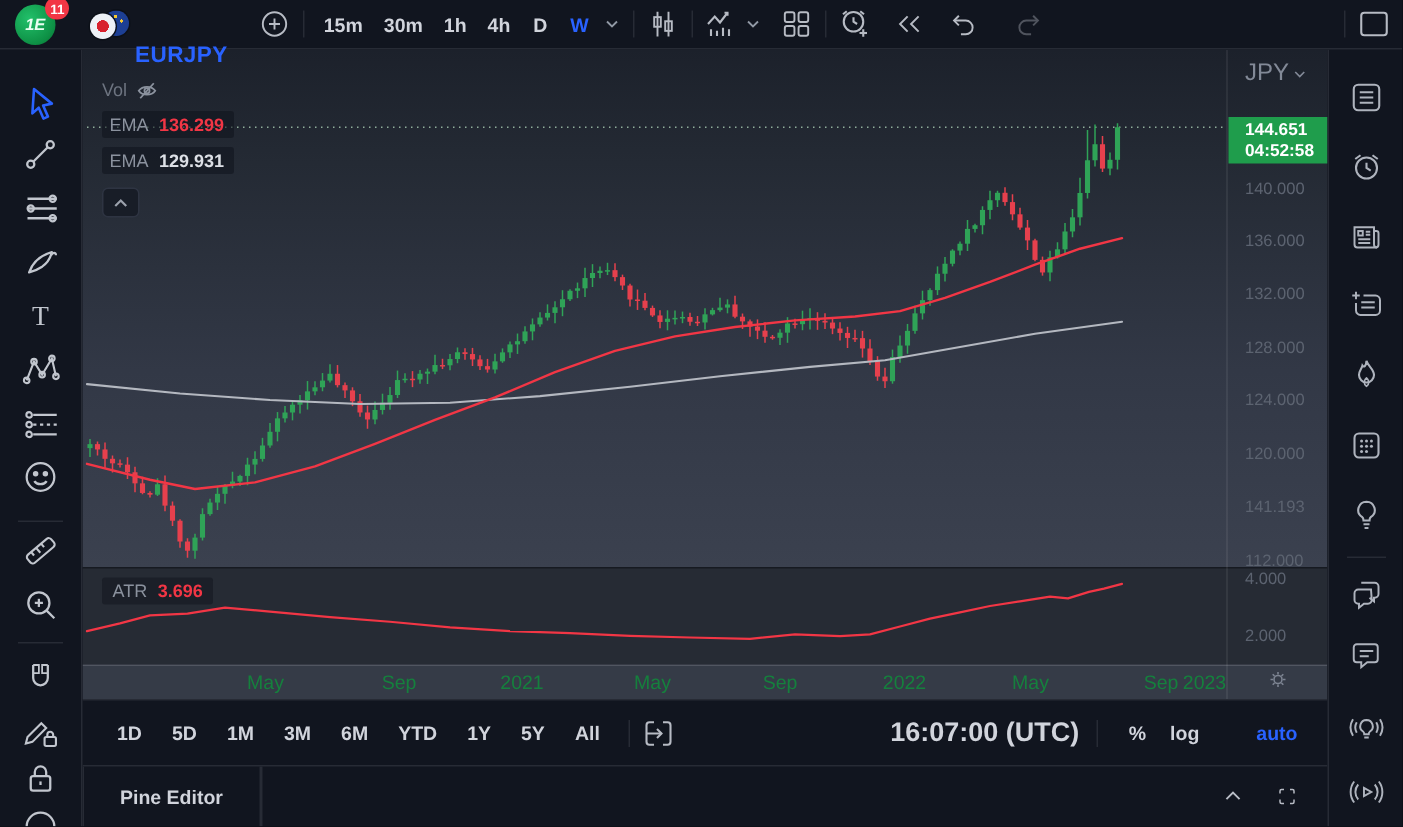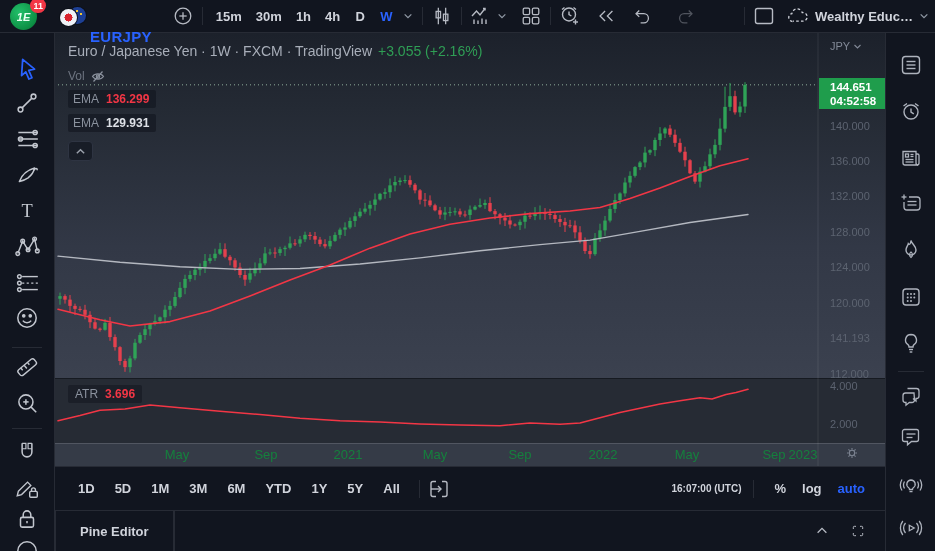--- a/index.html
+++ b/index.html
@@ -49,33 +49,33 @@
   .vol-row { margin-top:9px; display:flex; align-items:center; gap:5px; color:#6d7480; font-size:12px; }
   .ind-row { margin-top:6px; display:flex; align-items:center; gap:7px; font-size:12px; color:#8b929e; background:rgba(15,19,28,.55); padding:2px 7px 2px 5px; border-radius:2px; width:fit-content; }
   .ind-val-red { color:#f23645; font-weight:600; }
   .ind-val-white { color:#dde0e6; font-weight:600; }
   .collapse-btn { margin-top:9px; width:25px; height:20px; background:#181d27; border:1px solid #2e3442; border-radius:4px; display:flex; align-items:center; justify-content:center; color:#9aa0ab; cursor:pointer; }
 
   .atr-label { position:absolute; left:13px; top:352px; z-index:3; display:flex; gap:7px; font-size:12px; color:#8b929e; background:rgba(15,19,28,.5); padding:2px 7px; border-radius:2px; }
 
   
   .axis-col { position:absolute; left:763px; top:0; width:67px; height:433px; z-index:2; }
-  .axis-cur { position:absolute; left:12px; top:7px; display:flex; align-items:center; gap:3px; color:#828997; font-size:11px; cursor:pointer; }
+  .axis-cur { position:absolute; left:12px; top:7px; display:flex; align-items:center; gap:3px; color:#828997; font-size:16px; cursor:pointer; }
   .tick { position:absolute; left:12px; height:14px; line-height:14px; font-size:11px; color:#5c6370; }
   .price-badge { position:absolute; left:1px; top:45px; width:66px; height:31px; background:#1f9d4c; color:#fff; font-size:11.5px; font-weight:700; padding:2px 0 0 11px; line-height:14px; }
   .gear { position:absolute; left:26px; top:412px; color:#7d8492; cursor:pointer; }
 
   .time-label { position:absolute; top:414px; width:44px; text-align:center; font-size:13px; color:#15803d; z-index:2; }
 
   
   .rangebar { height:44px; display:flex; align-items:center; border-top:1px solid #272b35; background:#11151f; padding:0 12px 0 16px; }
   .range-btn { padding:4px 7px; margin-right:6px; font-weight:600; font-size:13px; color:#d1d4dc; border-radius:3px; cursor:pointer; }
-  .clock { margin-left:auto; font-size:10px; font-weight:600; color:#d1d4dc; cursor:pointer; }
+  .clock { margin-left:auto; font-size:18px; font-weight:600; color:#d1d4dc; cursor:pointer; }
   .scale-btn { padding:4px 8px; font-weight:600; font-size:13px; color:#d1d4dc; border-radius:3px; cursor:pointer; }
-  .scale-btn.blue { color:#2962ff; }
+  .scale-btn.blue { color:#2962ff;margin-left:22px; }
 
   
   .tabsbar { height:41px; display:flex; align-items:center; border-top:1px solid #272b35; background:#11151f; }
   .tab { display:flex; align-items:center; gap:6px; padding:0 24px; height:100%; font-size:13px; font-weight:600; color:#d1d4dc; cursor:pointer; }
   .tab-sep { width:1px; height:100%; background:#272b35; flex:none; }
   .tabs-right { margin-left:auto; display:flex; align-items:center; gap:10px; padding-right:14px; color:#b7bbc4; }
 
   
   .right-bar { position:relative; width:50px; flex:none; border-left:1px solid #272b35; background:#11151f; }
   .rb-icon { position:absolute; left:12px; width:26px; height:26px; display:flex; align-items:center; justify-content:center; color:#aeb3bd; cursor:pointer; border-radius:3px; }
@@ -175,29 +175,20 @@
     <div class="tb-btn dim" style="margin-left:18px">
       <svg class="ic" width="22" height="22" viewBox="0 0 24 24" fill="none" stroke="currentColor" stroke-width="1.4">
           <path d="M18.5 9.5 H10 a5 5 0 0 0 0 10 H13.5"></path>
           <polyline points="15,6 18.5,9.5 15,13"></polyline>
         </svg>
     </div>
     <div class="vsep" style="margin-left:auto"></div>
     <div class="tb-btn">
       <svg class="ic" width="24" height="24" viewBox="0 0 24 24" fill="none" stroke="currentColor" stroke-width="1.4">
           <rect x="3.5" y="4.5" width="17" height="15" rx="2"></rect>
-        </svg>
-    </div>
-    <div class="account">
-      <svg class="ic" width="24" height="24" viewBox="0 0 24 24" fill="none" stroke="currentColor" stroke-width="1.3">
-          <path d="M7.5 17.5 a4 4 0 0 1 -.6 -7.9 a5.3 5.3 0 0 1 10.3 -1 a4.3 4.3 0 0 1 1.2 8.6 H8" stroke-dasharray="2.6,2.2"></path>
-        </svg>
-      <span>Wealthy Educ…</span>
-      <svg class="ic" width="10" height="10" viewBox="0 0 12 12" fill="none" stroke="#9098a4" stroke-width="1.5">
-          <polyline points="2,4 6,8 10,4"></polyline>
         </svg>
     </div>
   </div>
 
   <div class="body">
 
     <div class="left-tools">
       <div class="lt-icon" style="top:21px">
         <svg class="ic" width="26" height="26" viewBox="0 0 24 24" fill="none" stroke="#2962ff" stroke-width="1.6" stroke-linejoin="round">
             <path d="M8 4 L19 13 L13.6 14.2 L16.6 21 L13.8 22.2 L10.9 15.5 L7 19 Z"></path>
@@ -591,21 +582,20 @@
             <rect x="738.3" y="106.53664142798326" width="3.4" height="5.846670541159426" fill="#2fa357"></rect>
             <line x1="745" y1="82.1836499999998" x2="745" y2="112.95664000575667" stroke="#2fa357" stroke-width="1"></line>
             <rect x="743.3" y="84.83864999999992" width="3.4" height="21.69799142798334" fill="#2fa357"></rect>
             <polyline points="58,256.095 120,262.2900000000001 180,266.71500000000003 240,269.37 300,268.48499999999996 360,264.05999999999995 420,257.865 480,250.78499999999994 540,244.59000000000003 590,240.16500000000005 640,231.31500000000005 690,222.46500000000003 748,214.5" fill="none" stroke="#b4b8c0" stroke-width="1.4" stroke-linejoin="round" stroke-linecap="round"></polyline>
             <polyline points="58,309.19500000000005 100,319.81500000000005 130,326.00999999999993 170,321.5849999999999 210,310.96500000000003 250,295.92 290,279.99 330,264.94500000000005 370,248.12999999999997 410,233.97000000000003 450,224.23499999999996 490,218.04000000000005 530,213.61500000000007 570,210.95999999999995 600,207.4199999999999 630,198.56999999999988 660,187.95 690,176.4449999999999 720,165.825 748,158.7449999999999" fill="none" stroke="#f23645" stroke-width="1.6" stroke-linejoin="round" stroke-linecap="round"></polyline>
             <polyline points="58,420.8 80,415.55 100,410.3 125,409.04 150,405.05 180,407.78000000000003 220,411.35 260,414.5 300,418.28 340,420.8 380,422.06 420,423.95 460,425 500,425.84000000000003 530,422.9 560,424.15999999999997 580,422.9 600,417.65 620,412.4 640,408.2 660,404 680,400.85 700,397.7 712,398.96 726,394.55 736,392.45 748,389.3" fill="none" stroke="#f23645" stroke-width="1.5" stroke-linejoin="round" stroke-linecap="round"></polyline>
             <line x1="818" y1="33" x2="818" y2="466" stroke="rgba(255,255,255,0.09)" stroke-width="1"></line>
           </svg>
 
         <div class="legend">
-          <div class="legend-title"><span>Euro / Japanese Yen · 1W · FXCM · TradingView</span><span class="chg">+3.055 (+2.16%)</span></div>
           <div class="vol-row">
             <span>Vol</span>
             <svg class="ic" width="16" height="16" viewBox="0 0 16 16" fill="none" stroke="#8b929e" stroke-width="1.2">
                 <path d="M2.5 8.5 C5 5 11 5 13.5 8.5 C11 12 5 12 2.5 8.5 Z"></path>
                 <circle cx="8" cy="8.5" r="1.7"></circle>
                 <line x1="3.5" y1="13.5" x2="12.5" y2="3.5"></line>
               </svg>
           </div>
           <div class="ind-row">
             <span>EMA</span>

